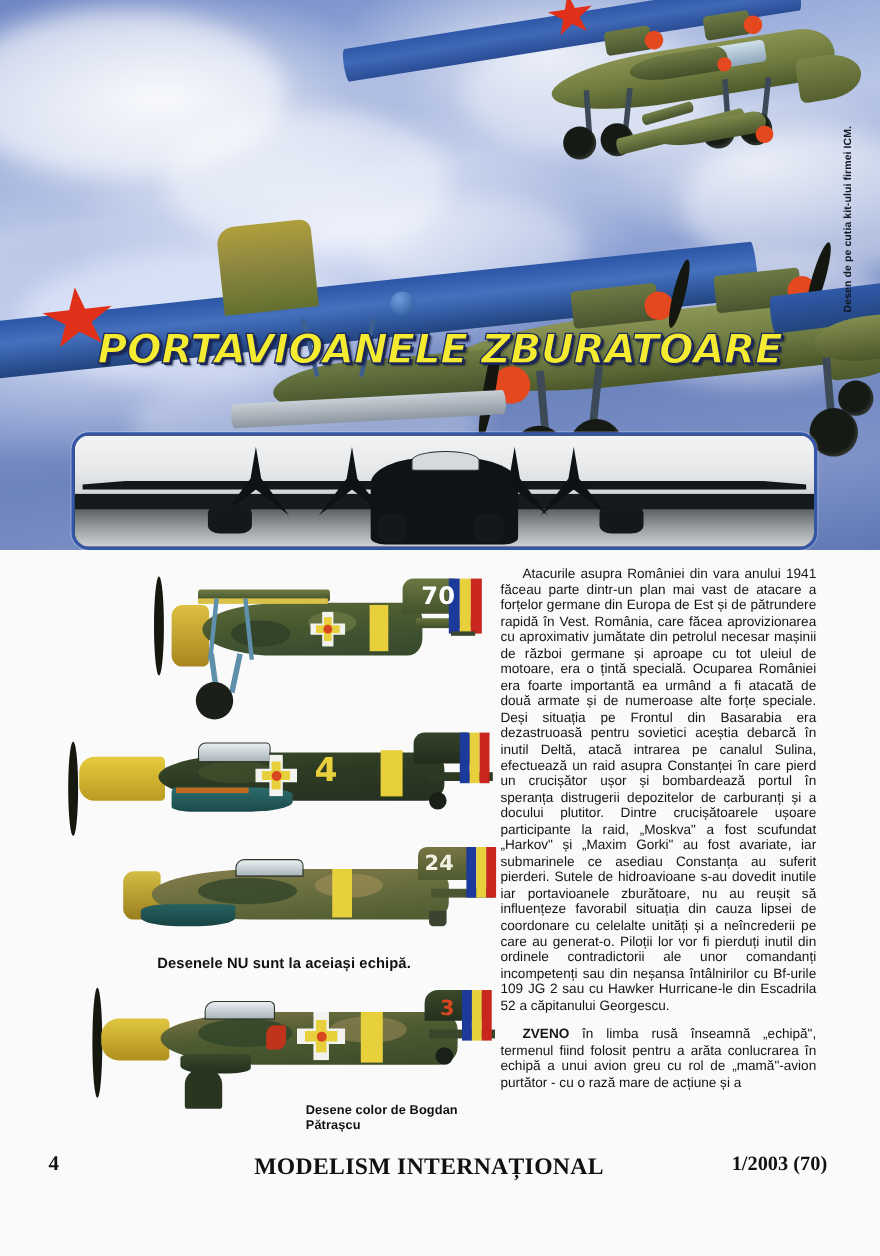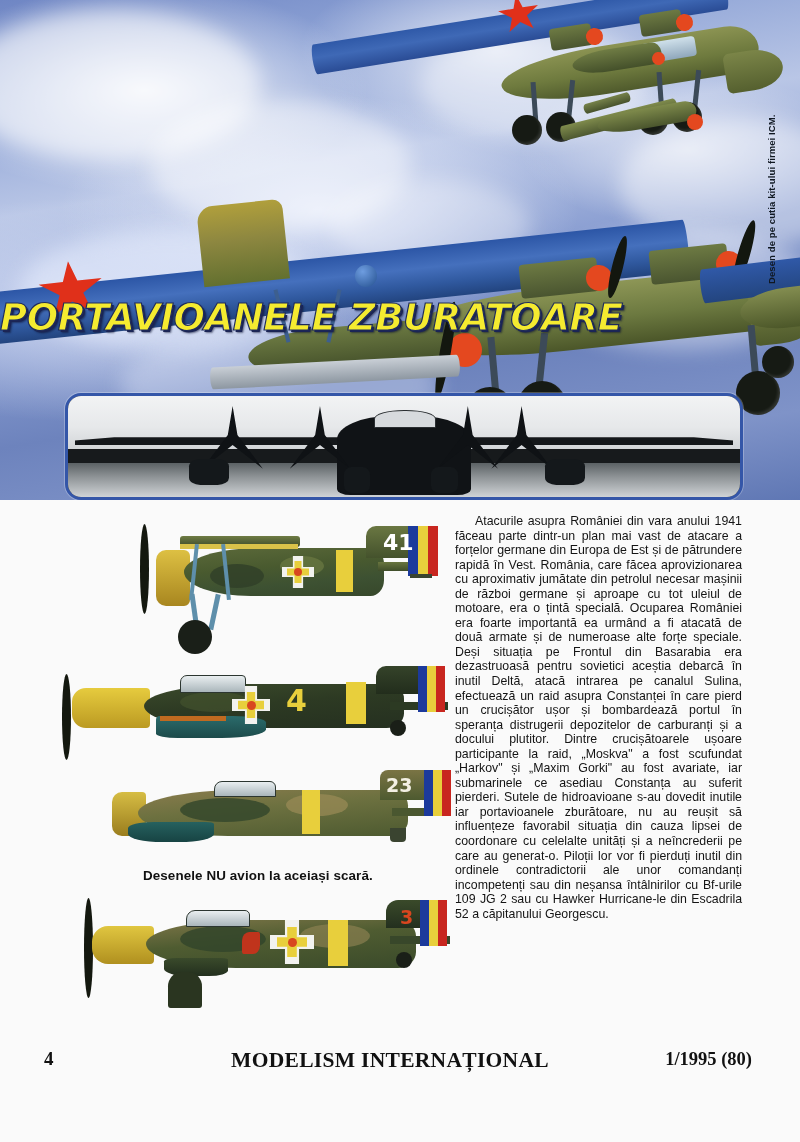--- a/index.html
+++ b/index.html
@@ -78,20 +78,21 @@
     border-radius: 4px;
   }
   .spin { position: absolute; background: #e4481f; border-radius: 50%; }
 
   
   .title-block {
     position: absolute;
     left: 0;
     top: 298px;
     width: 800px;
+    text-align: center;
     z-index: 30;
   }
   .title-line {
     font-family: "DejaVu Sans", sans-serif;
     font-weight: 700;
     font-style: italic;
     font-size: 37px;
     letter-spacing: -0.4px;
     line-height: 40px;
     color: #f5eb30;
@@ -487,21 +488,21 @@
 
         <div style="position:absolute;left:226px;top:18px;width:50px;height:32px;
                     background:linear-gradient(180deg,#6a7742,#44522c);border-radius:10px 4px 0 0;"></div>
         <div style="position:absolute;left:238px;top:54px;width:58px;height:9px;
                     background:linear-gradient(180deg,#68753f,#3f4d2a);"></div>
 
         <div style="position:absolute;left:268px;top:18px;width:10px;height:50px;background:#1c3a9c;"></div>
         <div style="position:absolute;left:278px;top:18px;width:10px;height:50px;background:#e8cf3c;"></div>
         <div style="position:absolute;left:288px;top:18px;width:10px;height:50px;background:#c8261f;"></div>
 
-        <div class="pl-num" style="left:243px;top:24px;font-size:22px;color:#ffffff;">41</div>
+        <div class="pl-num" style="left:243px;top:24px;font-size:22px;color:#ffffff;">70</div>
 
         <div class="cross" style="left:142px;top:48px;width:32px;height:32px;"></div>
         <div class="cross-in" style="left:147px;top:53px;width:22px;height:22px;"></div>
         <div class="cross-dot" style="left:154px;top:60px;width:8px;height:8px;"></div>
 
         <div class="strut" style="left:52px;top:86px;width:5px;height:36px;background:#5e8fab;transform:rotate(-8deg);"></div>
         <div class="strut" style="left:72px;top:86px;width:5px;height:36px;background:#5e8fab;transform:rotate(12deg);"></div>
         <div class="pl-wheel" style="left:38px;top:112px;width:34px;height:34px;"></div>
         <div style="position:absolute;left:270px;top:66px;width:22px;height:4px;background:#3a4430;"></div>
       </div>
@@ -559,21 +560,21 @@
         <div style="position:absolute;left:38px;top:54px;width:86px;height:20px;
                     background:linear-gradient(180deg,#26615f,#174343);border-radius:30% 10% 40% 40%;"></div>
 
         <div style="position:absolute;left:290px;top:2px;width:52px;height:30px;
                     background:linear-gradient(180deg,#7a7444,#4d5a30);border-radius:8px 3px 0 0;"></div>
         <div style="position:absolute;left:302px;top:40px;width:58px;height:8px;background:#4a5730;"></div>
         <div style="position:absolute;left:334px;top:2px;width:9px;height:46px;background:#1c3a9c;"></div>
         <div style="position:absolute;left:343px;top:2px;width:9px;height:46px;background:#e8cf3c;"></div>
         <div style="position:absolute;left:352px;top:2px;width:9px;height:46px;background:#c8261f;"></div>
 
-        <div class="pl-num" style="left:296px;top:8px;font-size:19px;color:#f3f0e4;">23</div>
+        <div class="pl-num" style="left:296px;top:8px;font-size:19px;color:#f3f0e4;">24</div>
 
         <div style="position:absolute;left:300px;top:60px;width:16px;height:14px;background:#3a4430;border-radius:0 0 4px 4px;"></div>
       </div>
 
       <div class="plane-row" style="left:20px;top:398px;width:400px;height:110px;">
         <div class="pl-prop" style="left:24px;top:0px;width:9px;height:100px;border-radius:50%;"></div>
 
         <div style="position:absolute;left:32px;top:28px;width:62px;height:38px;
                     background:linear-gradient(180deg,#e0c640,#b0901f);border-radius:16px 4px 4px 16px;"></div>
 
@@ -602,27 +603,29 @@
         <div class="cross" style="left:210px;top:22px;width:44px;height:44px;"></div>
         <div class="cross-in" style="left:217px;top:29px;width:30px;height:30px;"></div>
         <div class="cross-dot" style="left:228px;top:40px;width:9px;height:9px;"></div>
 
         <div style="position:absolute;left:182px;top:34px;width:18px;height:22px;background:#c0341c;border-radius:40% 10% 40% 10%;"></div>
 
         <div class="pl-wheel" style="left:336px;top:54px;width:16px;height:16px;"></div>
         <div style="position:absolute;left:108px;top:74px;width:34px;height:36px;background:#2a3520;border-radius:40% 40% 8% 8%;"></div>
       </div>
 
-      <div class="cap-scale">Desenele NU avion la aceiași scară.</div>
+      <div class="cap-scale">Desenele NU sunt la aceiași echipă.</div>
+      <div class="cap-artist">Desene color de Bogdan Pătrașcu</div>
     </div>
 
     <div class="body-col">
       <p class="indent">Atacurile asupra României din vara anului 1941 făceau parte dintr-un plan mai vast de atacare a forțelor germane din Europa de Est și de pătrundere rapidă în Vest. România, care făcea aprovizionarea cu aproximativ jumătate din petrolul necesar mașinii de război germane și aproape cu tot uleiul de motoare, era o țintă specială. Ocuparea României era foarte importantă ea urmând a fi atacată de două  armate și de numeroase alte forțe speciale. Deși situația pe Frontul din Basarabia era dezastruoasă pentru sovietici aceștia debarcă în inutil Deltă, atacă intrarea pe canalul Sulina, efectuează un raid asupra Constanței în care pierd un crucișător ușor și bombardează portul în speranța distrugerii depozitelor de carburanți și a docului plutitor. Dintre crucișătoarele ușoare participante la raid, „Moskva" a fost scufundat „Harkov" și „Maxim Gorki" au fost avariate, iar submarinele ce asediau Constanța au suferit pierderi. Sutele de hidroavioane s-au dovedit inutile iar portavioanele zburătoare, nu au reușit să influențeze favorabil situația din cauza lipsei de coordonare cu celelalte unități și a neîncrederii pe care au generat-o. Piloții lor vor fi pierduți inutil din ordinele contradictorii ale unor comandanți incompetenți sau din neșansa întâlnirilor cu Bf-urile 109 JG 2 sau cu Hawker Hurricane-le din Escadrila 52 a căpitanului Georgescu.</p>
+      <p class="indent gap"><span class="lead">ZVENO</span><span> în limba rusă înseamnă „echipă", termenul fiind folosit pentru a arăta conlucrarea în echipă a unui avion greu cu rol de „mamă"-avion purtător - cu o rază mare de acțiune și a</span></p>
     </div>
   </div>
 
   <div class="footer">
     <div class="footer-page">4</div>
     <div class="footer-title">MODELISM INTERNAȚIONAL</div>
-    <div class="footer-issue">1/1995 (80)</div>
+    <div class="footer-issue">1/2003 (70)</div>
   </div>
 
 </div>
 
 </body></html>

